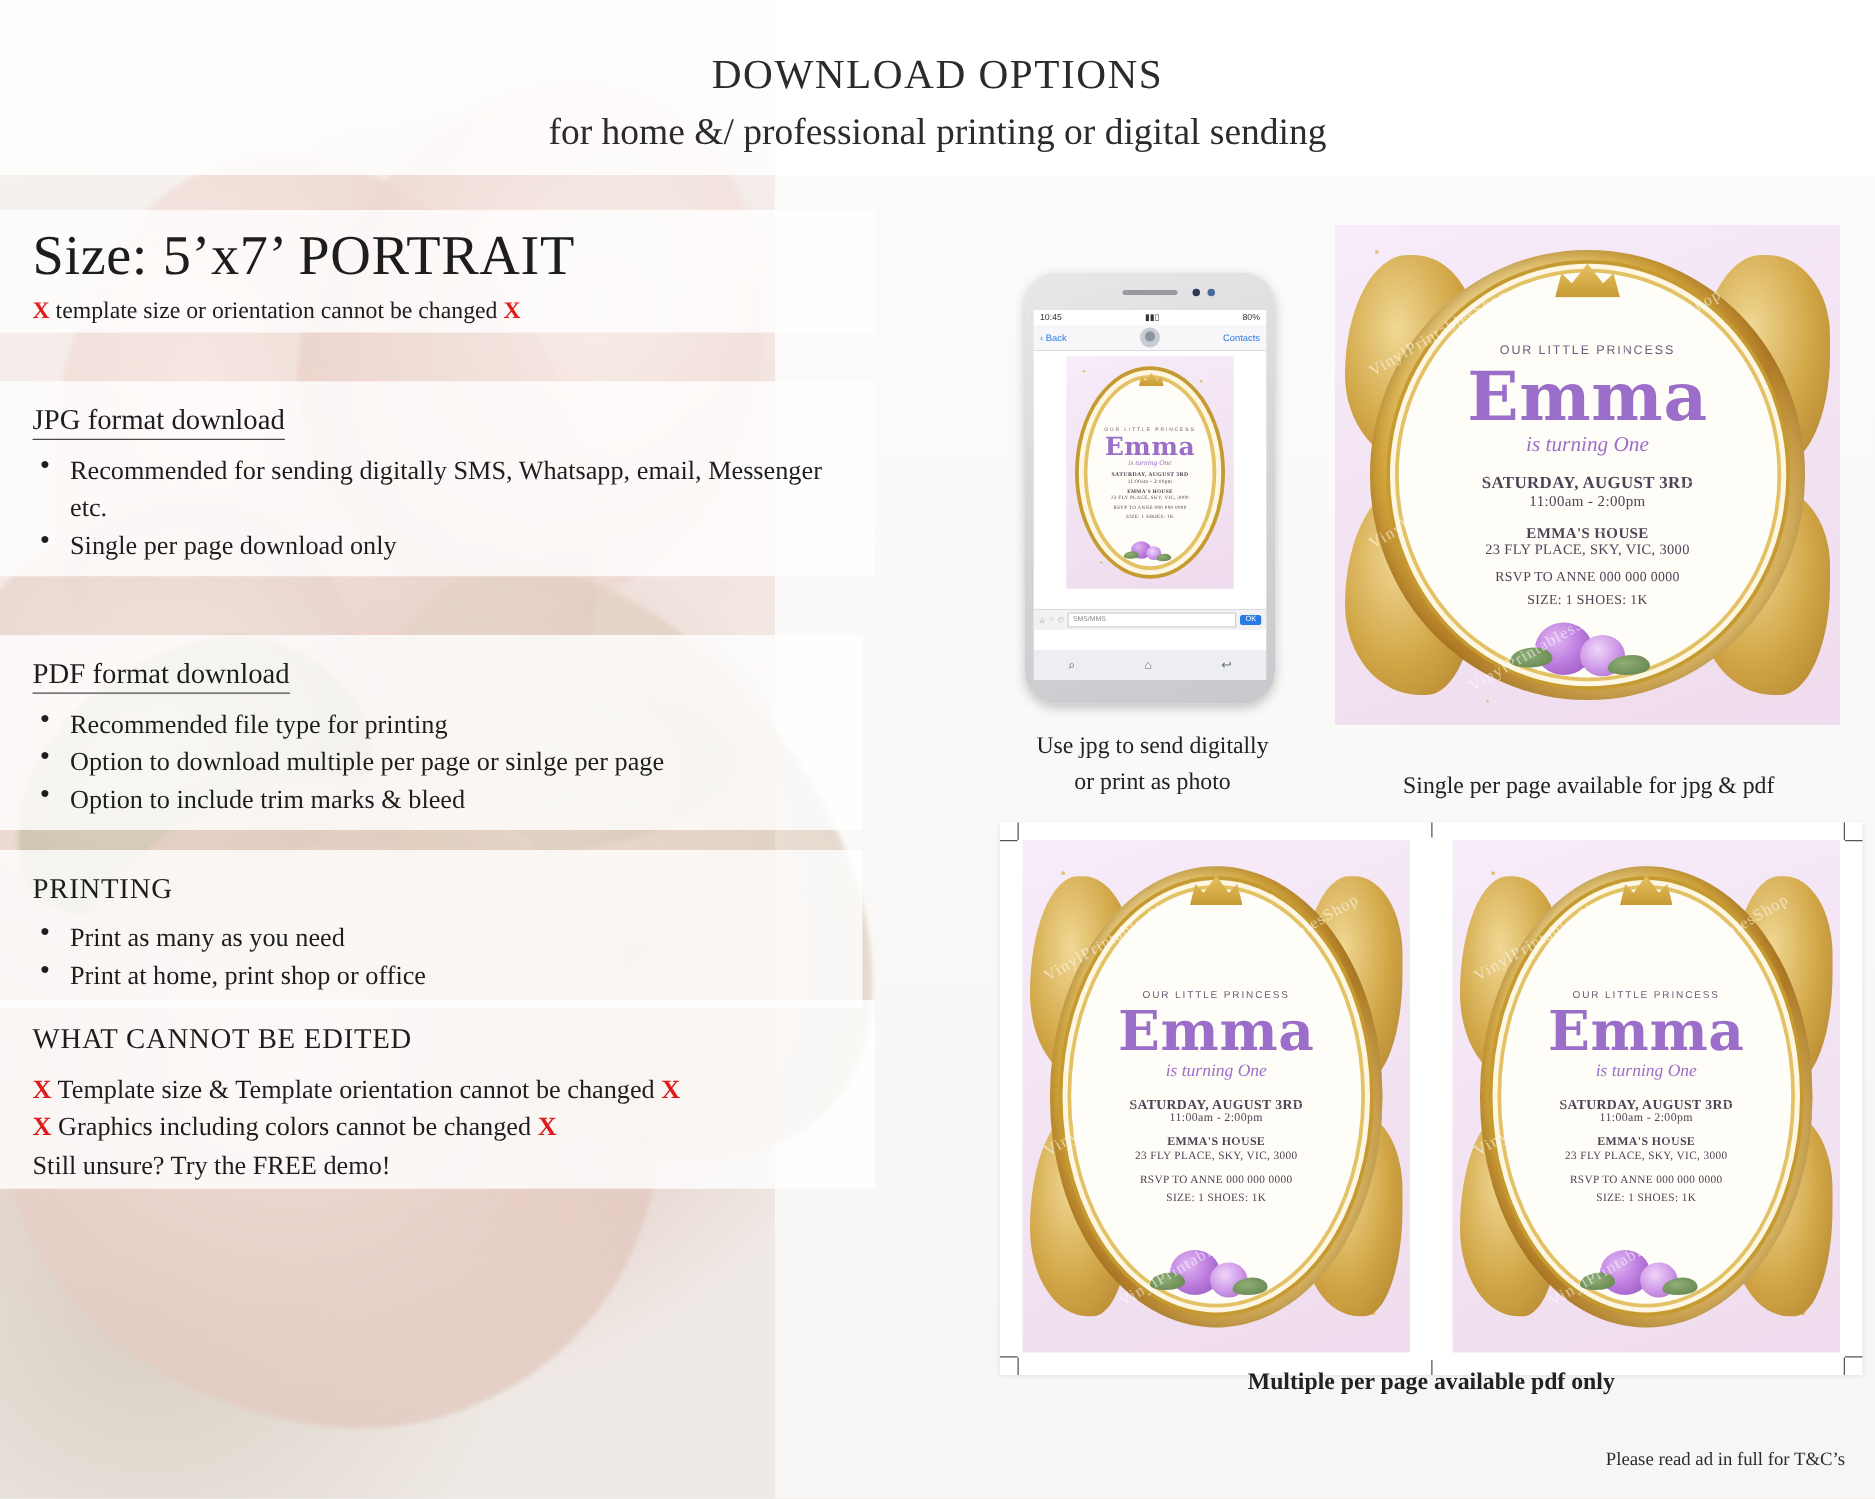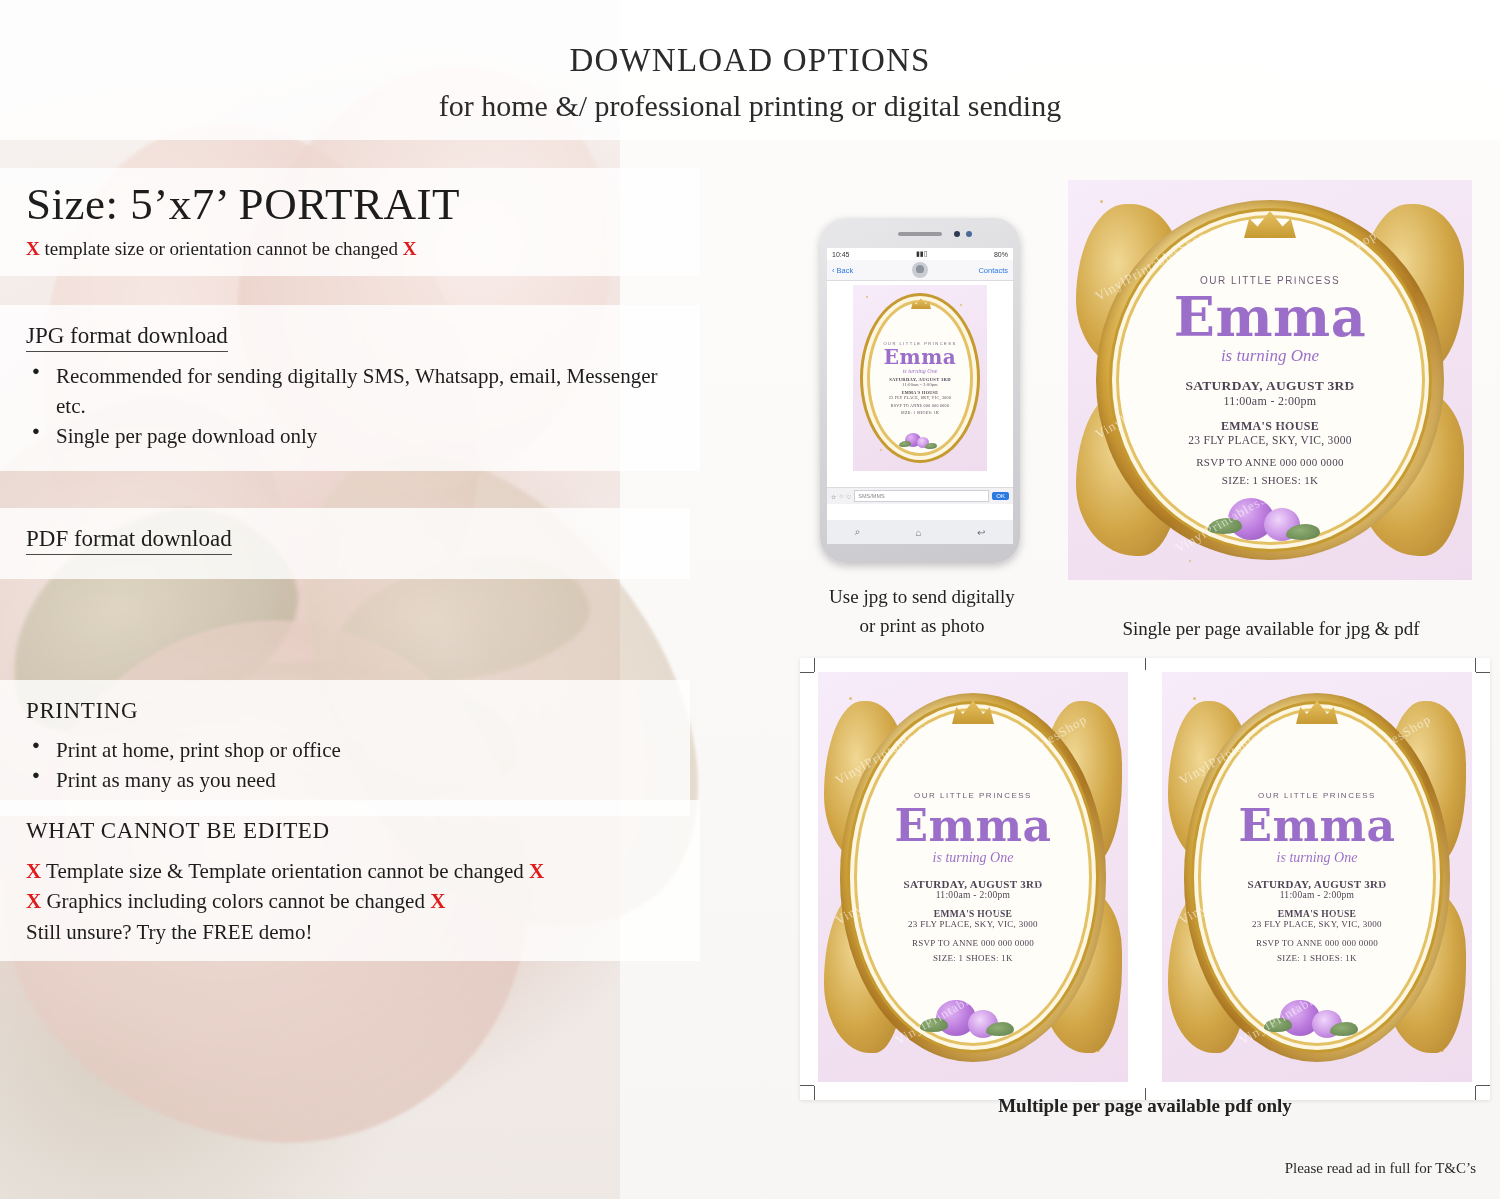--- a/index.html
+++ b/index.html
@@ -87,21 +87,21 @@
     font-weight: normal;
     color: #2b2b2b;
   }
 
   
   .panel {
     position: absolute;
     background: rgba(255,255,255,0.80);
     z-index: 4;
   }
-  .panel-inner { padding: 10px 26px 14px 26px; }
+  .panel-inner { padding: 10px 26px 4px 26px; }
 
   .size-panel { left: 0; top: 168px; width: 700px; }
   .size-title {
     font-size: 45px;
     margin: 0;
     font-weight: normal;
     color: #1d1d1d;
     letter-spacing: .5px;
   }
   .size-sub {
@@ -380,29 +380,34 @@
     <ul class="bullets">
       <li>Recommended for sending digitally SMS, Whatsapp, email, Messenger etc.</li>
       <li>Single per page download only</li>
     </ul>
   </div>
 </div>
 
 <div class="panel fmt-panel-pdf">
   <div class="panel-inner">
     <div class="sec-head">PDF format download</div>
+    <ul class="bullets">
+      <li>Recommended file type for printing</li>
+      <li>Option to download multiple per page or sinlge per page</li>
+      <li>Option to include trim marks &amp; bleed</li>
+    </ul>
   </div>
 </div>
 
 <div class="panel fmt-panel-print">
   <div class="panel-inner">
     <div class="sec-head plain">PRINTING</div>
     <ul class="bullets">
+      <li>Print as many as you need</li>
       <li>Print at home, print shop or office</li>
-      <li>Print as many as you need</li>
     </ul>
   </div>
 </div>
 
 <div class="panel fmt-panel-cannot">
   <div class="panel-inner">
     <div class="sec-head plain">WHAT CANNOT BE EDITED</div>
     <p class="cannot-line">
       <span class="x-red">X</span>
       <span>Template size &amp; Template orientation cannot be changed</span>

